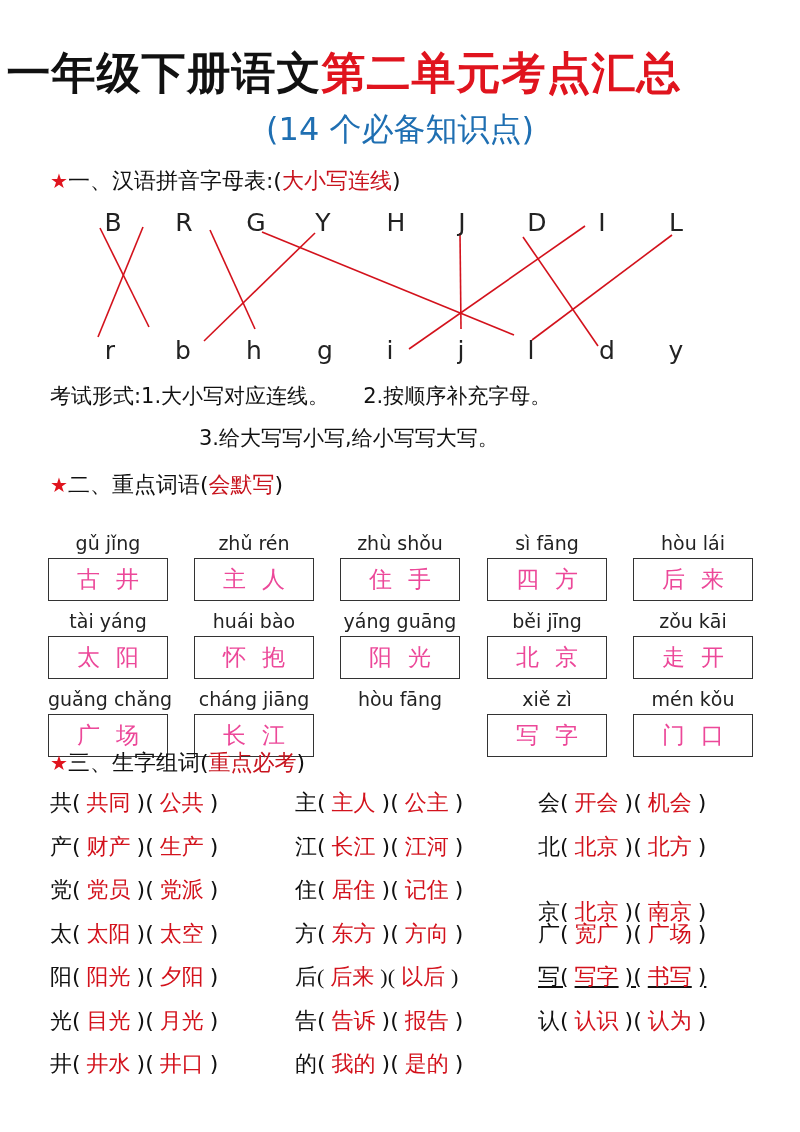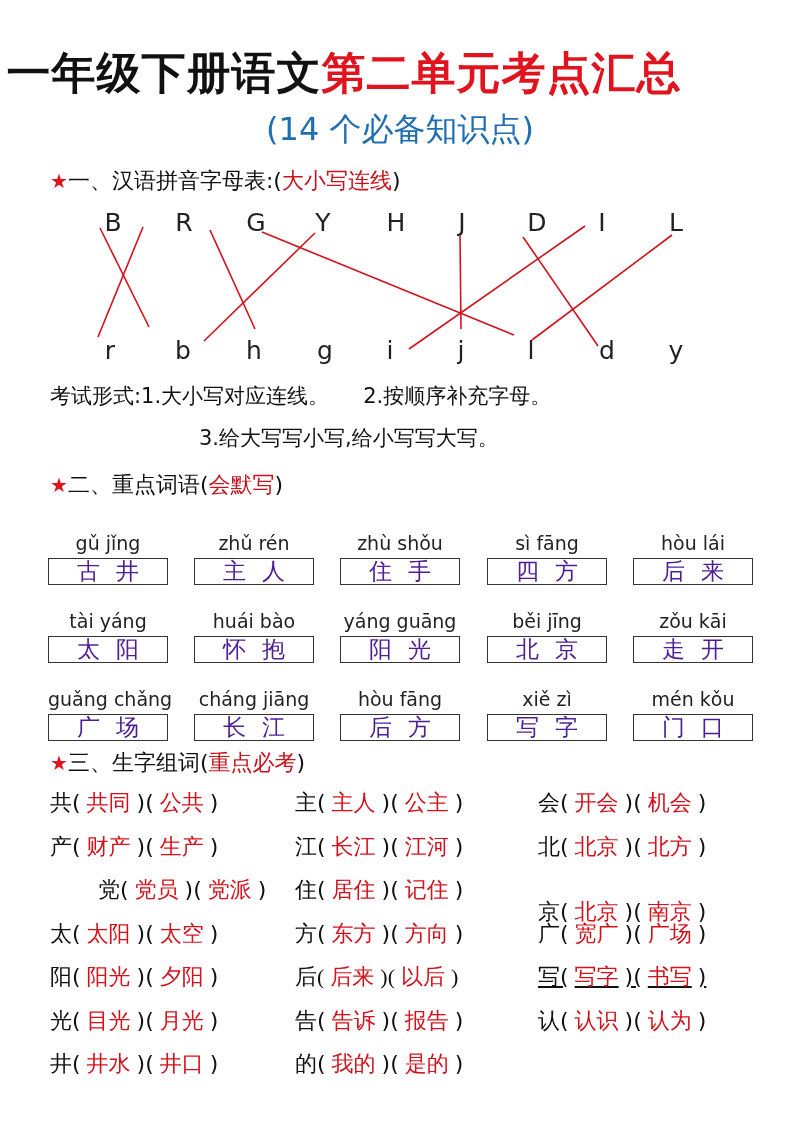--- a/index.html
+++ b/index.html
@@ -20,23 +20,23 @@
   .letters { position: absolute; left: 0; top: 0; width: 800px; height: 1132px; pointer-events: none; }
   .letter { position: absolute; font-family: "DejaVu Sans", sans-serif; font-size: 25px; color: #222;
             transform: translateX(-50%); pointer-events: auto; }
 
   svg.lines { position: absolute; left: 0; top: 0; }
 
   .exam { position: absolute; font-size: 21px; color: #111; white-space: nowrap; }
 
   .word-card { position: absolute; width: 120px; margin-top: 24px; }
   .word-card .pinyin { text-align: center; font-size: 19px; color: #222; height: 26px; line-height: 26px; white-space: nowrap; }
-  .word-card .box { margin-top: 2px; width: 120px; height: 27px; border: 1.5px solid #333;
+  .word-card .box { margin-top: 2px; width: 120px; height: 43px; border: 1.5px solid #333;
                     display: flex; align-items: center; justify-content: center;
-                    font-size: 23px; color: #4c1d95; letter-spacing: 16px; padding-left: 16px; }
+                    font-size: 23px; color: #ec4899; letter-spacing: 16px; padding-left: 16px; }
 
   .compose-row { position: absolute; font-size: 22px; white-space: nowrap; }
   .compose-row .ch { color: #111; }
   .compose-row .p { color: #111; }
   .compose-row .w { color: #d3121c; padding: 0 6px; }
 </style>
 </head>
 <body>
 
 <div class="title">
@@ -134,39 +134,38 @@
     <div class="word-card" style="left: 48px; top: 662px;">
       <div class="pinyin">guǎng chǎng</div>
       <div class="box">广场</div>
     </div>
     <div class="word-card" style="left: 194px; top: 662px;">
       <div class="pinyin">cháng jiāng</div>
       <div class="box">长江</div>
     </div>
     <div class="word-card" style="left: 340px; top: 662px;">
       <div class="pinyin">hòu fāng</div>
-      <div class="box">后方</div>
     </div>
     <div class="word-card" style="left: 487px; top: 662px;">
       <div class="pinyin">xiě zì</div>
       <div class="box">写字</div>
     </div>
     <div class="word-card" style="left: 633px; top: 662px;">
       <div class="pinyin">mén kǒu</div>
       <div class="box">门口</div>
     </div>
   </div>
 
 <div class="section-head" style="top:748px;">
   <span class="star">★</span><span>三、生字组词(</span><span class="hl">重点必考</span><span>)</span>
 </div>
 <div id="compose">
     <div class="compose-row" style="left: 50px; top: 788px;"><span class="ch">共</span><span class="p">(</span><span class="w">共同</span><span class="p">)(</span><span class="w">公共</span><span class="p">)</span></div>
     <div class="compose-row" style="left: 50px; top: 831.5px;"><span class="ch">产</span><span class="p">(</span><span class="w">财产</span><span class="p">)(</span><span class="w">生产</span><span class="p">)</span></div>
-    <div class="compose-row" style="left: 50px; top: 875px; margin-left: 48px;"><span class="ch">党</span><span class="p">(</span><span class="w">党员</span><span class="p">)(</span><span class="w">党派</span><span class="p">)</span></div>
+    <div class="compose-row" style="left: 50px; top: 875px;"><span class="ch">党</span><span class="p">(</span><span class="w">党员</span><span class="p">)(</span><span class="w">党派</span><span class="p">)</span></div>
     <div class="compose-row" style="left: 50px; top: 918.5px;"><span class="ch">太</span><span class="p">(</span><span class="w">太阳</span><span class="p">)(</span><span class="w">太空</span><span class="p">)</span></div>
     <div class="compose-row" style="left: 50px; top: 962px;"><span class="ch">阳</span><span class="p">(</span><span class="w">阳光</span><span class="p">)(</span><span class="w">夕阳</span><span class="p">)</span></div>
     <div class="compose-row" style="left: 50px; top: 1005.5px;"><span class="ch">光</span><span class="p">(</span><span class="w">目光</span><span class="p">)(</span><span class="w">月光</span><span class="p">)</span></div>
     <div class="compose-row" style="left: 50px; top: 1049px;"><span class="ch">井</span><span class="p">(</span><span class="w">井水</span><span class="p">)(</span><span class="w">井口</span><span class="p">)</span></div>
     <div class="compose-row" style="left: 295px; top: 788px;"><span class="ch">主</span><span class="p">(</span><span class="w">主人</span><span class="p">)(</span><span class="w">公主</span><span class="p">)</span></div>
     <div class="compose-row" style="left: 295px; top: 831.5px;"><span class="ch">江</span><span class="p">(</span><span class="w">长江</span><span class="p">)(</span><span class="w">江河</span><span class="p">)</span></div>
     <div class="compose-row" style="left: 295px; top: 875px;"><span class="ch">住</span><span class="p">(</span><span class="w">居住</span><span class="p">)(</span><span class="w">记住</span><span class="p">)</span></div>
     <div class="compose-row" style="left: 295px; top: 918.5px;"><span class="ch">方</span><span class="p">(</span><span class="w">东方</span><span class="p">)(</span><span class="w">方向</span><span class="p">)</span></div>
     <div class="compose-row" style="left: 295px; top: 962px; font-family: Liberation Serif, serif;"><span class="ch">后</span><span class="p">(</span><span class="w">后来</span><span class="p">)(</span><span class="w">以后</span><span class="p">)</span></div>
     <div class="compose-row" style="left: 295px; top: 1005.5px;"><span class="ch">告</span><span class="p">(</span><span class="w">告诉</span><span class="p">)(</span><span class="w">报告</span><span class="p">)</span></div>

